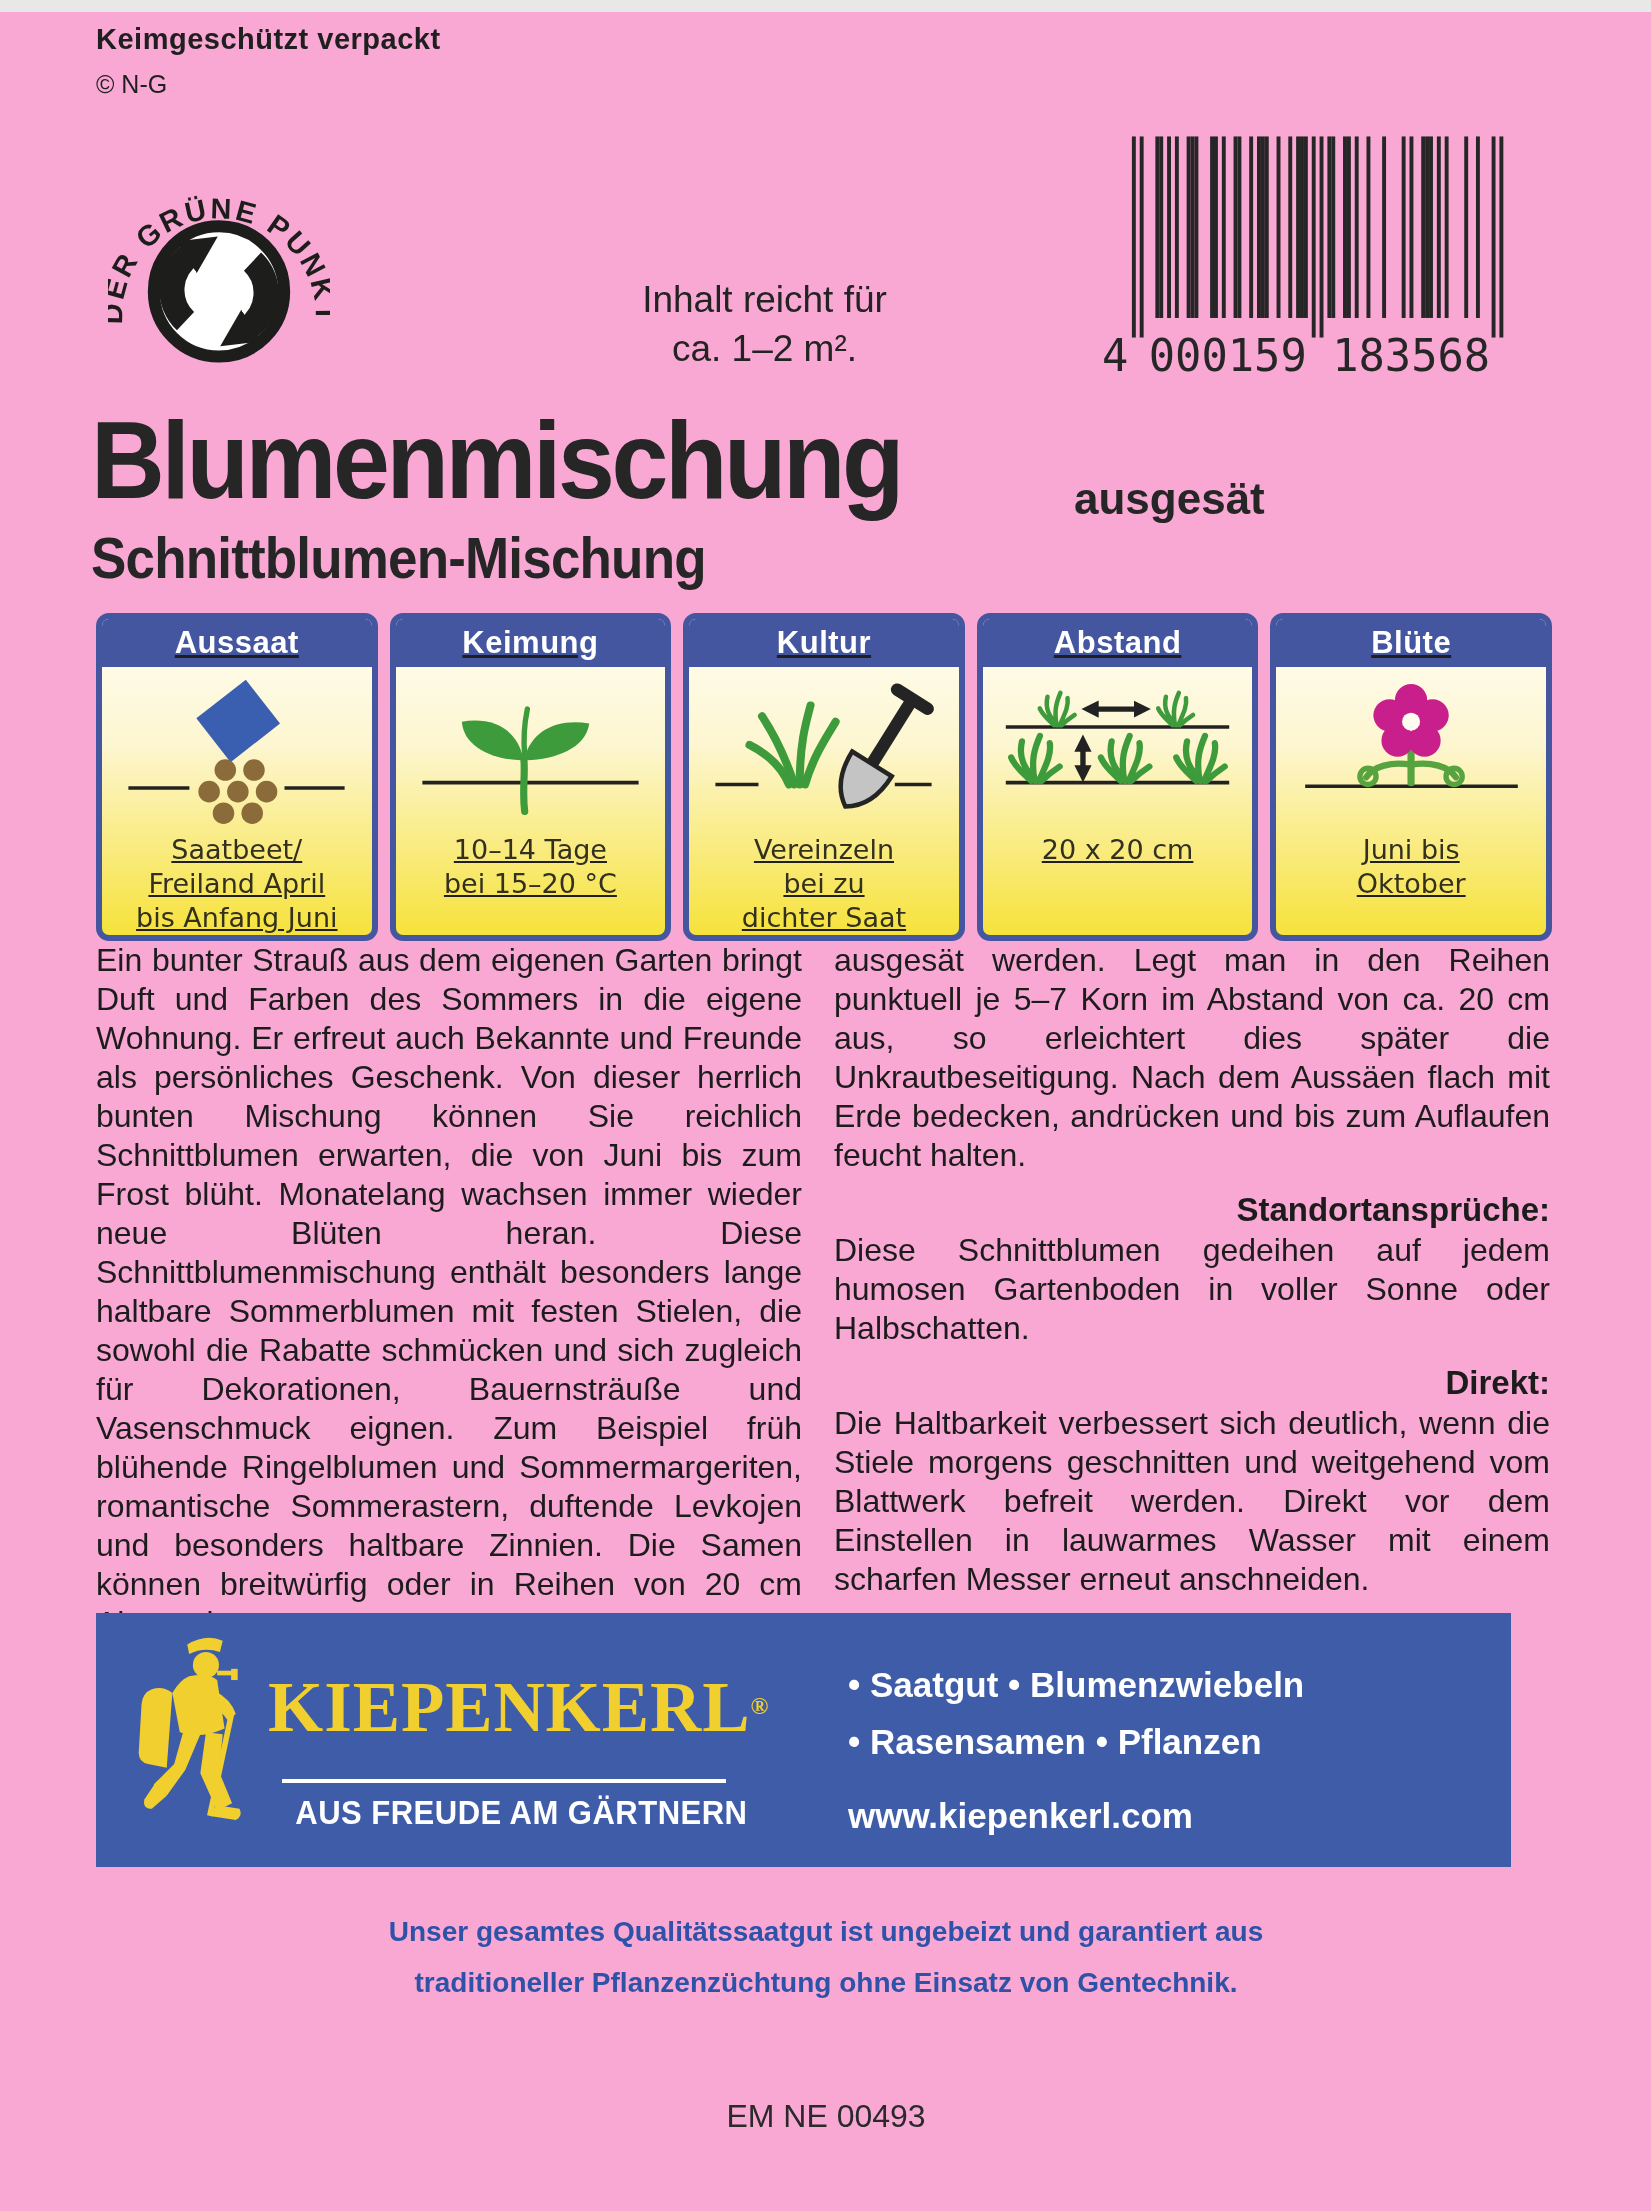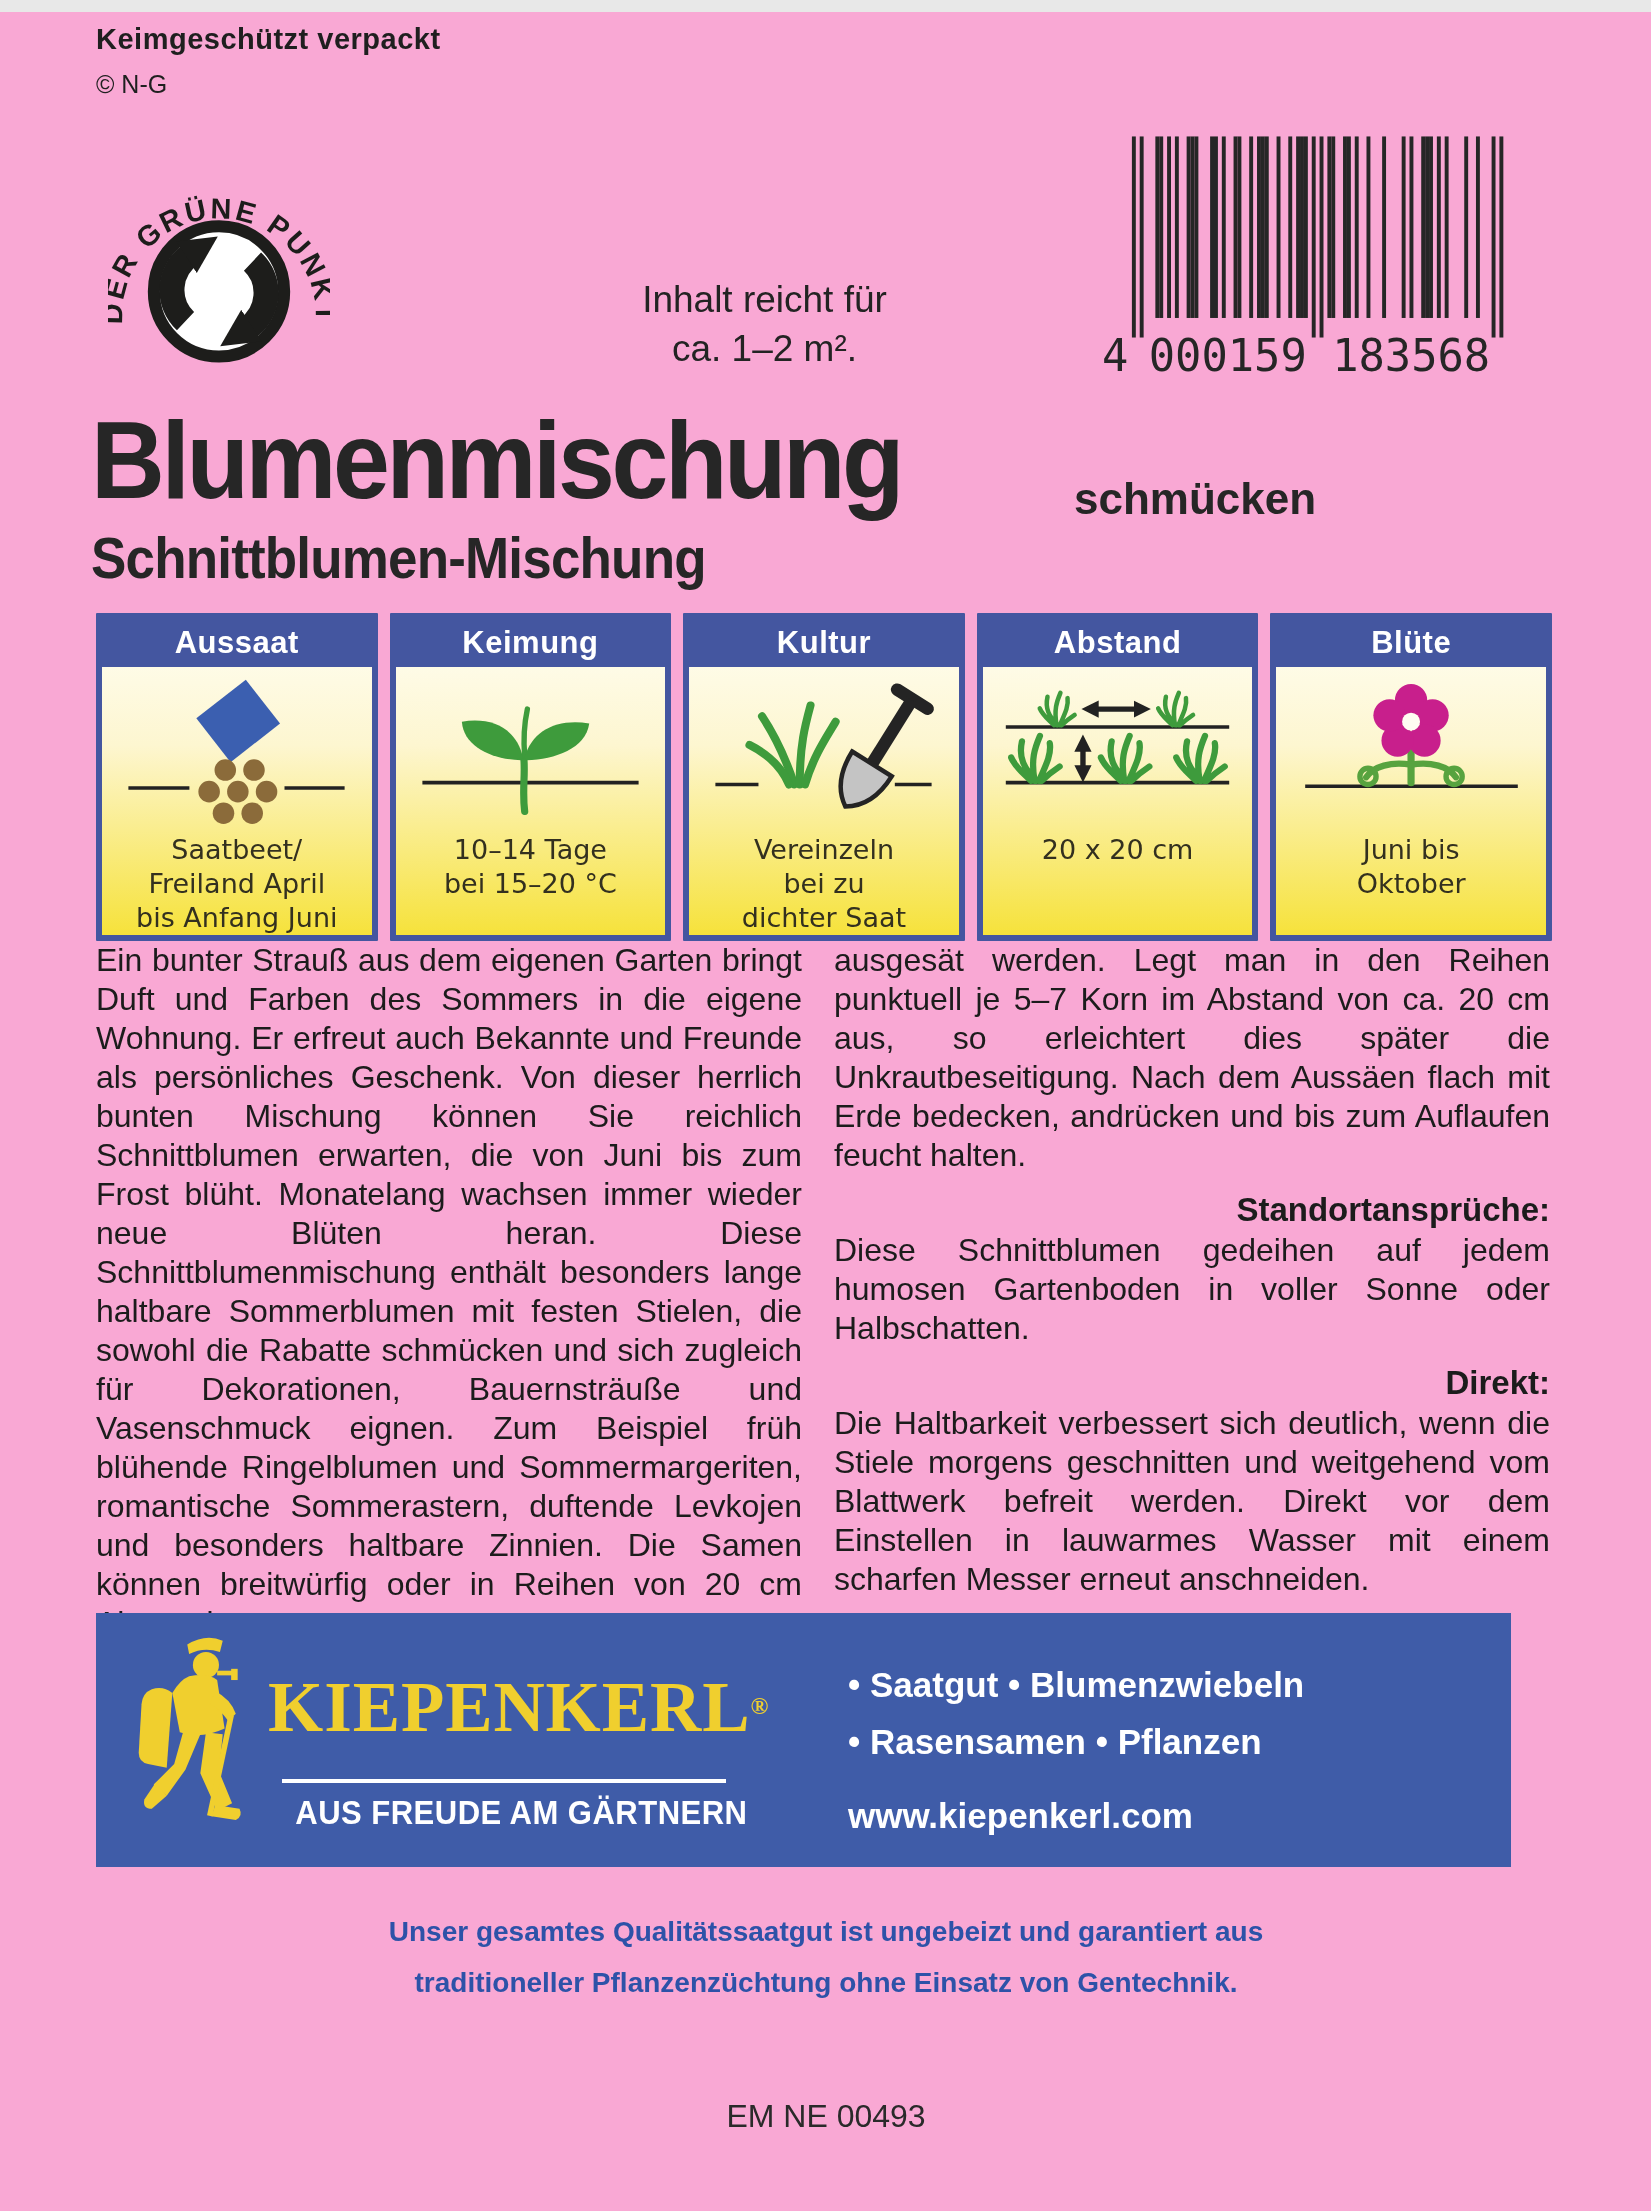--- a/index.html
+++ b/index.html
@@ -18,22 +18,22 @@
   .title-main{position:absolute;left:91px;top:384px;font-size:110px;font-weight:bold;
               letter-spacing:-3.7px;transform:scaleX(.93);transform-origin:left top;
               white-space:nowrap;color:#262626;}
   .title-q{position:absolute;left:1074px;top:462px;font-size:44px;font-weight:bold;color:#262626;}
   .subtitle{position:absolute;left:91px;top:513px;font-size:57px;font-weight:bold;
             letter-spacing:-0.9px;transform:scaleX(.93);transform-origin:left top;
             white-space:nowrap;color:#262626;}
 
   
   .iboxes{position:absolute;left:96px;top:601px;width:1456px;display:flex;gap:12px;}
-  .ibox{flex:1;height:328px;box-sizing:border-box;border:6.5px solid #4456a0;border-radius:1px;
-        background:linear-gradient(to bottom,#fffef4 0%,#fdf6d0 40%,#f6e23b 100%);overflow:hidden;}
+  .ibox{flex:1;height:328px;box-sizing:border-box;border:6.5px solid #4456a0;border-radius:13px;
+        background:linear-gradient(to bottom,#fffef4 0%,#fdf6d0 40%,#f6e23b 100%);overflow:hidden;text-decoration:underline;}
   .ibox-cap{background:#4456a0;color:#ffffff;text-align:center;font-weight:bold;font-size:31px;
             height:48px;line-height:47px;letter-spacing:0.5px;}
   .ibox svg.icon{display:block;margin:7.5px auto 0;}
   .ibox-text{text-align:center;font-family:"DejaVu Sans",sans-serif;font-size:27px;
              line-height:34px;white-space:pre-line;color:#33301f;margin-top:1.9px;}
 
   
   .colL{position:absolute;left:96px;top:929px;width:706px;font-size:32px;line-height:39px;
         text-align:justify;color:#1c1c1c;}
   .colR{position:absolute;left:834px;top:929px;width:716px;font-size:32px;line-height:39px;
@@ -136,21 +136,21 @@
         <rect x="405.6" y="8" width="4.2" height="195"></rect>
         <rect x="422.4" y="8" width="4.2" height="216"></rect>
         <rect x="430.8" y="8" width="4.2" height="216"></rect>
       </g>
     <text class="bc-num" x="4" y="260">4</text>
     <text class="bc-num" x="139" y="260" text-anchor="middle">000159</text>
     <text class="bc-num" x="336" y="260" text-anchor="middle">183568</text>
   </svg>
 
   <div class="title-main">Blumenmischung</div>
-  <div class="title-q">schmücken</div>
+  <div class="title-q">ausgesät</div>
   <div class="subtitle">Schnittblumen-Mischung</div>
 
   <div class="iboxes">
 
     <div class="ibox">
       <div class="ibox-cap">Aussaat</div>
       <svg class="icon" width="247" height="157" viewBox="0 0 265 175">
         <line x1="12" y1="126" x2="80" y2="126" stroke="#222" stroke-width="4"></line>
         <line x1="186" y1="126" x2="253" y2="126" stroke="#222" stroke-width="4"></line>
         <g transform="rotate(-38 135 52)">

